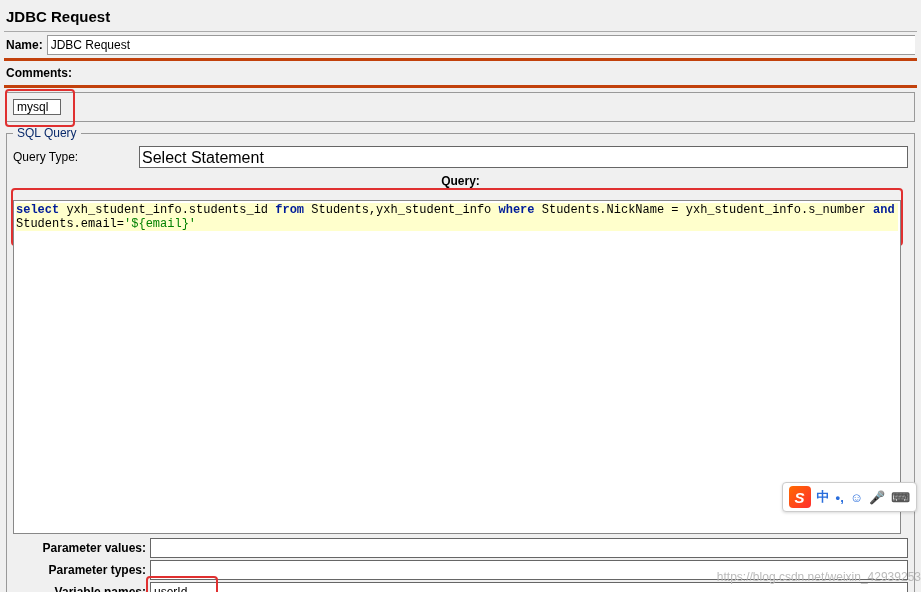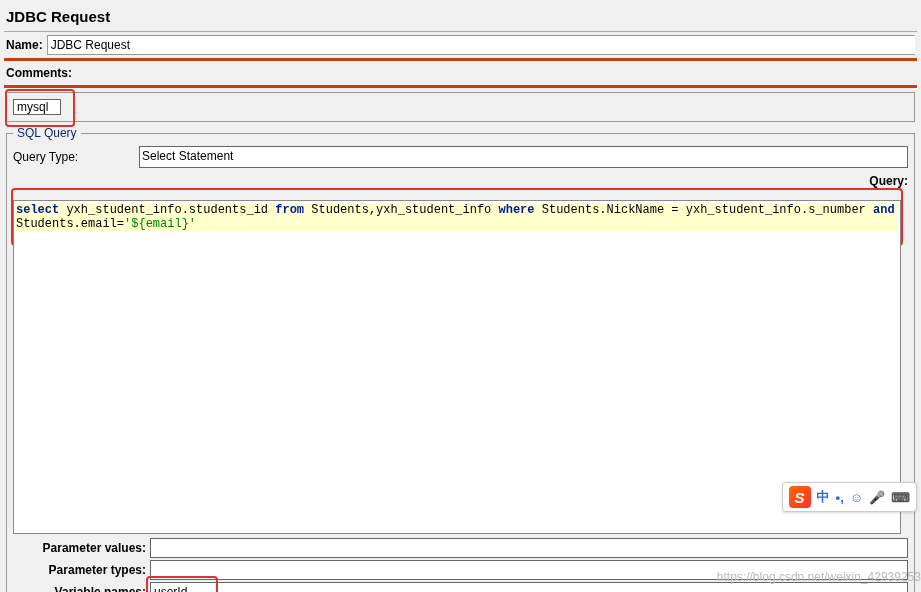--- a/index.html
+++ b/index.html
@@ -87,28 +87,28 @@
     margin-bottom: 6px;
   }
   .qtype-row label {
     width: 126px;
     font-weight: normal;
     margin-right: 0;
   }
   .qtype-select {
     flex: 1;
     font-family: inherit;
-    font-size: 12px;
+    font-size: 16px;
     padding: 2px;
     border: 1px solid #666;
     background: #fff;
     height: 22px;
   }
   .query-label-row {
-    text-align: right;
+    text-align: center;
     font-weight: bold;
     margin: 2px 0 12px 0;
     color: #000;
   }
   .query-wrap {
     position: relative;
     margin: 2px 7px 4px 0;
   }
   .query-box {
     border: 1px solid #888;

